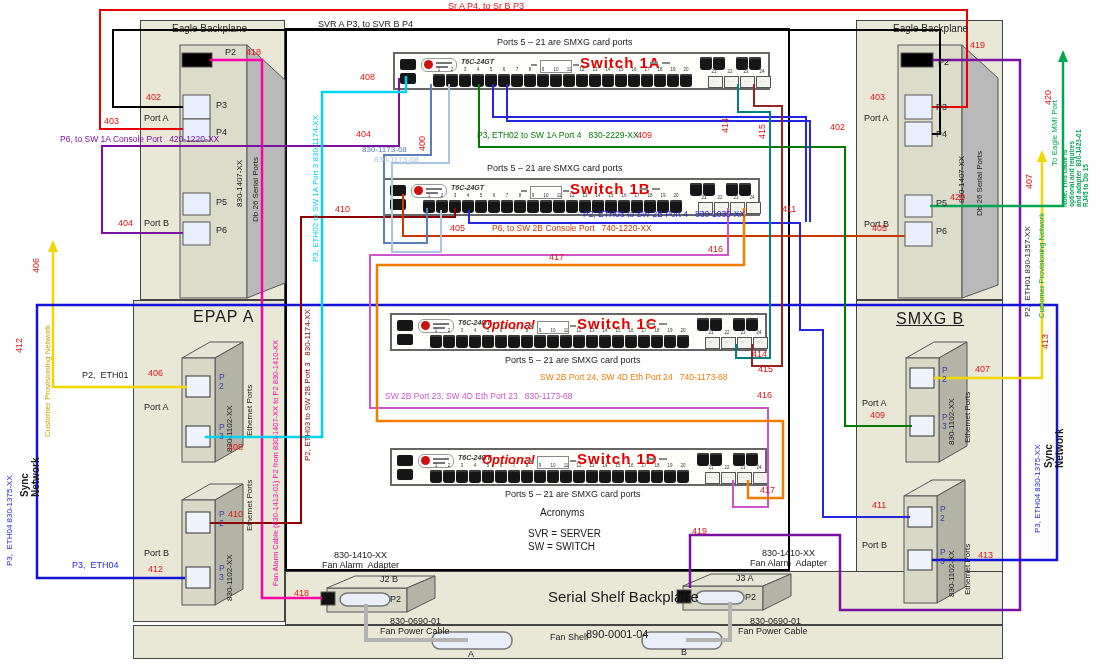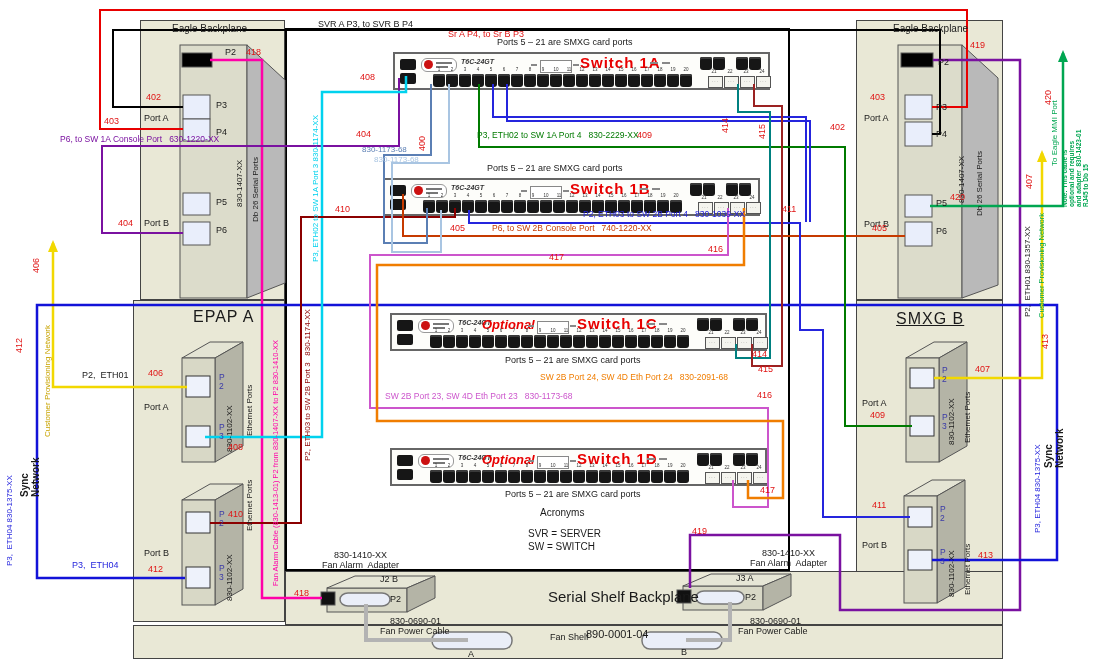--- a/index.html
+++ b/index.html
@@ -388,29 +388,29 @@
       <polyline points="431,84 431,155 384,155 384,243 427,243 427,208" fill="none" stroke="#5b7fb4" stroke-width="2"></polyline>
       <polyline points="449,84 449,163 392,163 392,252 441,252 441,210" fill="none" stroke="#a9c5e2" stroke-width="2"></polyline>
       <polyline points="738,84 738,112 770,112 770,358 736,358 736,344" fill="none" stroke="#008080" stroke-width="2"></polyline>
       <polyline points="754,84 754,106 782,106 782,366 752,366 752,344" fill="none" stroke="#9b2222" stroke-width="2"></polyline>
       <polyline points="728,208 728,255 370,255 370,408 768,408 768,507 733,507 733,480" fill="none" stroke="#cc55cc" stroke-width="2"></polyline>
       <polyline points="744,208 744,265 377,265 377,421 783,421 783,498 748,498 748,480" fill="none" stroke="#f07d00" stroke-width="2.5"></polyline>
       <polyline points="366,604 366,640 468,640" fill="none" stroke="#b3b3b3" stroke-width="4"></polyline>
       <polyline points="730,602 730,640 686,640" fill="none" stroke="#b3b3b3" stroke-width="4"></polyline>
     </svg>
   <div id="label-layer">
-      <div class="lbl" style="left: 448px; top: 2px; font-size: 9px; color: rgb(224, 20, 20); margin-top: 28px;">Sr A P4, to Sr B P3</div>
+      <div class="lbl" style="left: 448px; top: 2px; font-size: 9px; color: rgb(224, 20, 20);">Sr A P4, to Sr B P3</div>
       <div class="lbl" style="left: 318px; top: 20px; font-size: 9px; color: rgb(26, 26, 26);">SVR A P3, to SVR B P4</div>
       <div class="lbl" style="left: 172px; top: 24px; font-size: 10px; color: rgb(26, 26, 26);">Eagle Backplane</div>
       <div class="lbl" style="left: 225px; top: 48px; font-size: 9px; color: rgb(26, 26, 26);">P2</div>
       <div class="lbl" style="left: 246px; top: 48px; font-size: 9px; color: rgb(224, 20, 20);">418</div>
       <div class="lbl" style="left: 146px; top: 93px; font-size: 9px; color: rgb(224, 20, 20);">402</div>
       <div class="lbl" style="left: 144px; top: 114px; font-size: 9px; color: rgb(26, 26, 26);">Port A</div>
       <div class="lbl" style="left: 104px; top: 117px; font-size: 9px; color: rgb(224, 20, 20);">403</div>
-      <div class="lbl" style="left: 60px; top: 135px; font-size: 8.5px; color: rgb(122, 17, 160);">P6, to SW 1A Console Port   630-1220-XX</div>
+      <div class="lbl" style="left: 60px; top: 135px; font-size: 8.5px; color: rgb(122, 17, 160);">P6, to SW 1A Console Port   420-1220-XX</div>
       <div class="lbl" style="left: 216px; top: 101px; font-size: 9px; color: rgb(26, 26, 26);">P3</div>
       <div class="lbl" style="left: 216px; top: 128px; font-size: 9px; color: rgb(26, 26, 26);">P4</div>
       <div class="lbl" style="left: 216px; top: 198px; font-size: 9px; color: rgb(26, 26, 26);">P5</div>
       <div class="lbl" style="left: 216px; top: 226px; font-size: 9px; color: rgb(26, 26, 26);">P6</div>
       <div class="lbl rot" style="left: 236px; top: 207px; font-size: 8px; color: rgb(26, 26, 26);">830-1407-XX</div>
       <div class="lbl rot" style="left: 252px; top: 222px; font-size: 8px; color: rgb(26, 26, 26);">Db 26 Serial Ports</div>
       <div class="lbl" style="left: 144px; top: 219px; font-size: 9px; color: rgb(26, 26, 26);">Port B</div>
       <div class="lbl" style="left: 118px; top: 219px; font-size: 9px; color: rgb(224, 20, 20);">404</div>
       <div class="lbl" style="left: 193px; top: 309px; font-size: 16px; color: rgb(26, 26, 26); letter-spacing: 1px;">EPAP A</div>
       <div class="lbl" style="left: 148px; top: 369px; font-size: 9px; color: rgb(224, 20, 20);">406</div>
@@ -454,21 +454,21 @@
       <div class="lbl rot" style="left: 758px; top: 139px; font-size: 9px; color: rgb(224, 20, 20);">415</div>
       <div class="lbl" style="left: 487px; top: 164px; font-size: 9px; color: rgb(26, 26, 26);">Ports 5 – 21 are SMXG card ports</div>
       <div class="lbl" style="left: 583px; top: 210px; font-size: 8.5px; color: rgb(37, 37, 221);">P2, ETH03 to SW 2B Port 4   830-1039-XX</div>
       <div class="lbl" style="left: 450px; top: 224px; font-size: 9px; color: rgb(224, 20, 20);">405</div>
       <div class="lbl" style="left: 492px; top: 224px; font-size: 8.5px; color: rgb(198, 58, 0);">P6, to SW 2B Console Port   740-1220-XX</div>
       <div class="lbl" style="left: 782px; top: 205px; font-size: 9px; color: rgb(224, 20, 20);">411</div>
       <div class="lbl" style="left: 708px; top: 245px; font-size: 9px; color: rgb(224, 20, 20);">416</div>
       <div class="lbl" style="left: 549px; top: 253px; font-size: 9px; color: rgb(224, 20, 20);">417</div>
       <div class="lbl" style="left: 335px; top: 205px; font-size: 9px; color: rgb(224, 20, 20);">410</div>
       <div class="lbl" style="left: 505px; top: 356px; font-size: 9px; color: rgb(26, 26, 26);">Ports 5 – 21 are SMXG card ports</div>
-      <div class="lbl" style="left: 540px; top: 373px; font-size: 8.5px; color: rgb(240, 125, 0);">SW 2B Port 24, SW 4D Eth Port 24   830-2091-68</div>
+      <div class="lbl" style="left: 540px; top: 373px; font-size: 8.5px; color: rgb(240, 125, 0);">SW 2B Port 24, SW 4D Eth Port 24   740-1173-68</div>
       <div class="lbl" style="left: 757px; top: 391px; font-size: 9px; color: rgb(224, 20, 20);">416</div>
       <div class="lbl" style="left: 385px; top: 392px; font-size: 8.5px; color: rgb(204, 85, 204);">SW 2B Port 23, SW 4D Eth Port 23   830-1173-68</div>
       <div class="lbl" style="left: 752px; top: 350px; font-size: 9px; color: rgb(224, 20, 20);">414</div>
       <div class="lbl" style="left: 758px; top: 365px; font-size: 9px; color: rgb(224, 20, 20);">415</div>
       <div class="lbl" style="left: 505px; top: 490px; font-size: 9px; color: rgb(26, 26, 26);">Ports 5 – 21 are SMXG card ports</div>
       <div class="lbl" style="left: 760px; top: 486px; font-size: 9px; color: rgb(224, 20, 20);">417</div>
       <div class="lbl" style="left: 540px; top: 508px; font-size: 10px; color: rgb(26, 26, 26);">Acronyms</div>
       <div class="lbl" style="left: 528px; top: 529px; font-size: 10px; color: rgb(26, 26, 26);">SVR = SERVER</div>
       <div class="lbl" style="left: 528px; top: 542px; font-size: 10px; color: rgb(26, 26, 26);">SW = SWITCH</div>
       <div class="lbl" style="left: 692px; top: 527px; font-size: 9px; color: rgb(224, 20, 20);">419</div>

